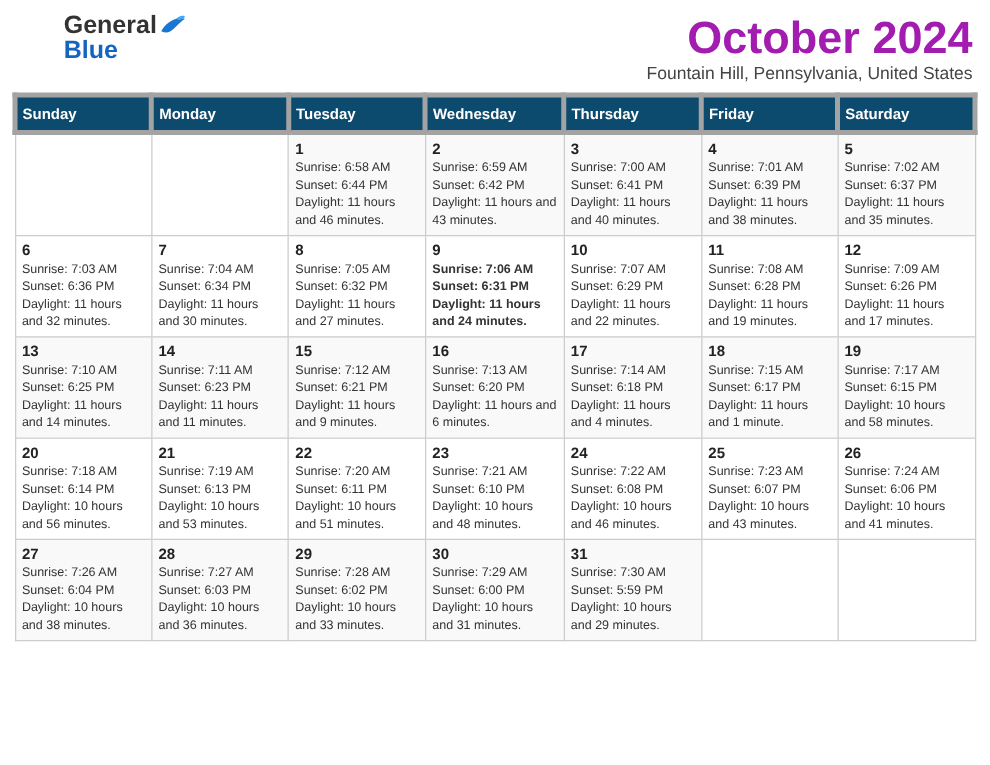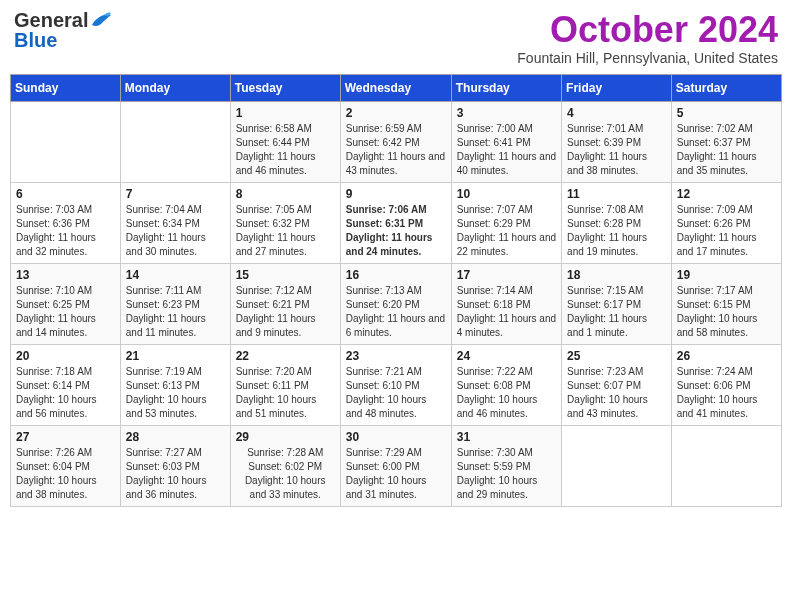--- a/index.html
+++ b/index.html
@@ -14,20 +14,21 @@
       display: flex;
       justify-content: space-between;
       align-items: flex-start;
       margin-bottom: 8px;
       padding: 0 4px;
     }
     .logo {
       display: flex;
       flex-direction: column;
       align-items: flex-start;
+      margin-left: 37px;
     }
     .title-block {
       text-align: right;
     }
     .month-title {
       font-size: 36px;
       font-weight: bold;
       color: #a21caf;
       line-height: 1.1;
     }
@@ -35,27 +36,27 @@
       font-size: 14px;
       color: #444;
       font-weight: normal;
     }
     table {
       width: 100%;
       border-collapse: collapse;
       font-size: 11px;
     }
     thead tr th {
-      background: #1d4ed8;
+      background: #0c4a6e;
       color: #fff;
       padding: 6px 4px;
       text-align: left;
       font-size: 12px;
       font-weight: bold;
-      border: 1px solid #a3a3a3;
+      border: 4px solid #a3a3a3;
     }
     tbody tr td {
       border: 1px solid #ccc;
       vertical-align: top;
       padding: 4px 5px;
       width: 113px;
       min-height: 70px;
       height: 80px;
       background: #fff;
     }
@@ -287,21 +288,21 @@
 Daylight: 10 hours and 38 minutes.</div>
         </td>
         <td>
           <span class="day-num">28</span>
           <div class="day-info" style="white-space: pre-line;">Sunrise: 7:27 AM
 Sunset: 6:03 PM
 Daylight: 10 hours and 36 minutes.</div>
         </td>
         <td>
           <span class="day-num">29</span>
-          <div class="day-info" style="white-space: pre-line; text-align: center;">Sunrise: 7:28 AM
+          <div class="day-info" style="white-space: pre-line;">Sunrise: 7:28 AM
 Sunset: 6:02 PM
 Daylight: 10 hours and 33 minutes.</div>
         </td>
         <td>
           <span class="day-num">30</span>
           <div class="day-info" style="white-space: pre-line;">Sunrise: 7:29 AM
 Sunset: 6:00 PM
 Daylight: 10 hours and 31 minutes.</div>
         </td>
         <td>

